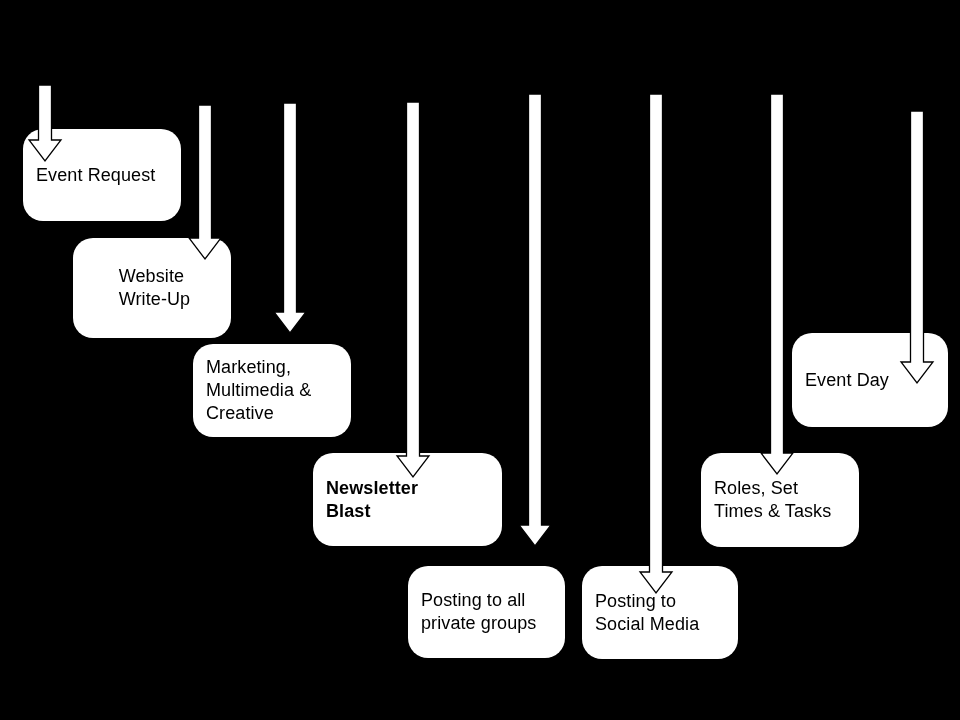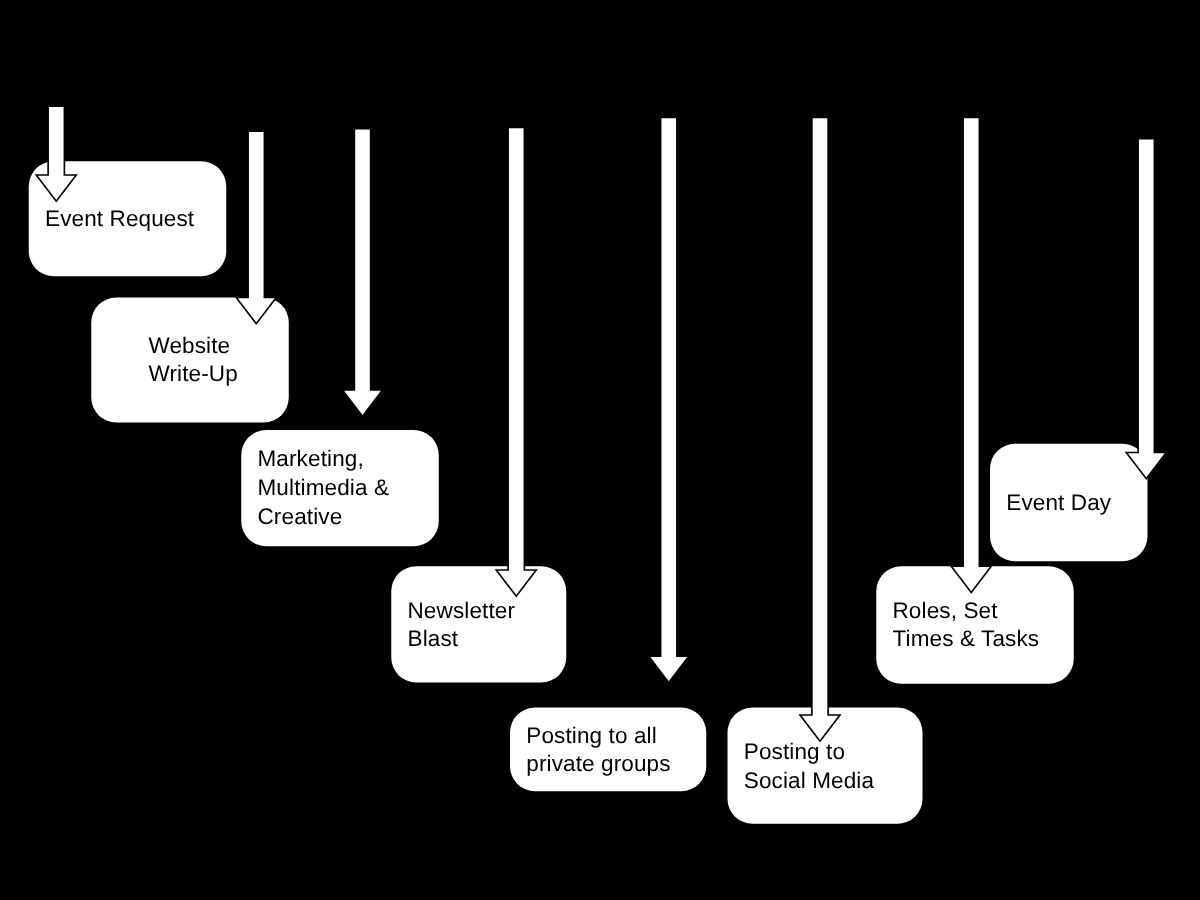--- a/index.html
+++ b/index.html
@@ -59,41 +59,41 @@
     <span class="node-label">Website
 Write-Up</span>
   </div>
 
   <div class="node" style="left:193px; top:344px; width:158px; height:93px;align-items:center;">
     <span class="node-label">Marketing,
 Multimedia &amp;
 Creative</span>
   </div>
 
-  <div class="node" style="left:313px; top:453px; width:140px; height:93px;">
+  <div class="node" style="left:313px; top:453px; width:189px; height:93px;font-weight:bold;">
     <span class="node-label">Newsletter
 Blast</span>
   </div>
 
-  <div class="node" style="left:408px; top:566px; width:157px; height:67px;">
+  <div class="node" style="left:408px; top:566px; width:157px; height:92px;">
     <span class="node-label">Posting to all
 private groups</span>
   </div>
 
   <div class="node" style="left:582px; top:566px; width:156px; height:93px;">
     <span class="node-label">Posting to
 Social Media</span>
   </div>
 
   <div class="node" style="left:701px; top:453px; width:158px; height:94px;">
     <span class="node-label">Roles, Set
 Times &amp; Tasks</span>
   </div>
 
-  <div class="node" style="left:792px; top:355px; width:126px; height:94px;">
+  <div class="node" style="left:792px; top:333px; width:156px; height:94px;">
     <span class="node-label">Event Day</span>
   </div>
 
   <svg class="arrow-layer" width="960" height="720" viewBox="0 0 960 720">
     <polygon points="38.5,85 51.5,85 51.5,140 61,140 45,161 29,140 38.5,140"></polygon>
     <polygon points="198.5,105 211.5,105 211.5,238 221,238 205,259 189,238 198.5,238"></polygon>
     <polygon points="283.5,103 296.5,103 296.5,312 306,312 290,333 274,312 283.5,312"></polygon>
     <polygon points="406.5,102 419.5,102 419.5,456 429,456 413,477 397,456 406.5,456"></polygon>
     <polygon points="528.5,94 541.5,94 541.5,525 551,525 535,546 519,525 528.5,525"></polygon>
     <polygon points="649.5,94 662.5,94 662.5,572 672,572 656,593 640,572 649.5,572"></polygon>

